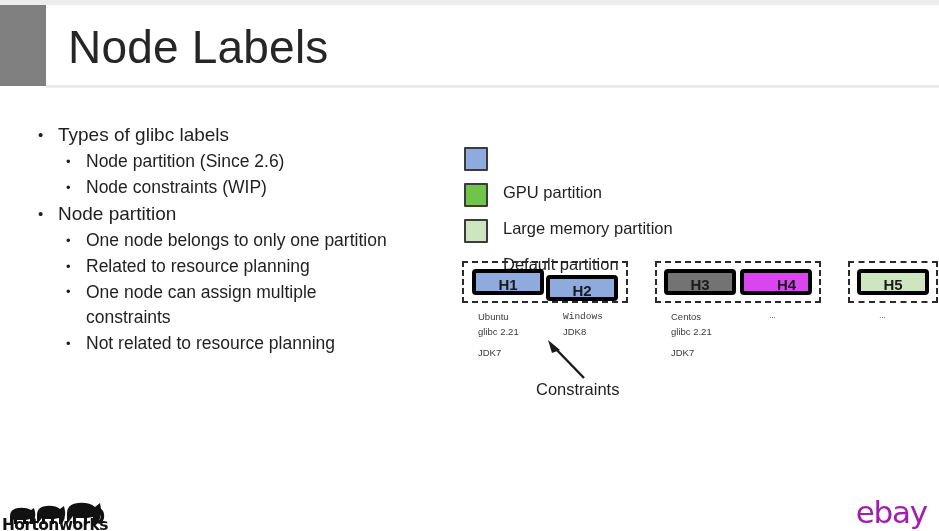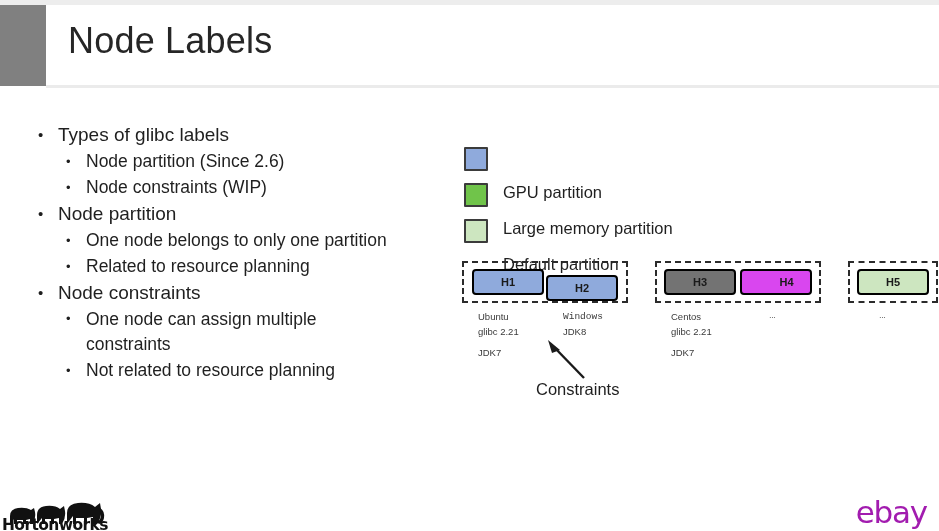--- a/index.html
+++ b/index.html
@@ -32,21 +32,21 @@
   }
   .header-rule {
     position: absolute;
     left: 46px; top: 85px;
     width: 893px; height: 3px;
     background: #ebebeb;
   }
   .slide-title {
     position: absolute;
     left: 68px; top: 20px;
-    font-size: 36px;
+    font-size: 46px;
     font-weight: 400;
     letter-spacing: 0.2px;
     color: #262626;
     white-space: nowrap;
   }
 
   
   .bullets {
     position: absolute;
     left: 30px; top: 122px;
@@ -110,25 +110,25 @@
     position: absolute;
     border: 2px dashed #2b2b2b;
     box-sizing: border-box;
     height: 42px;
     top: 261px;
   }
   .node-box {
     position: absolute;
     top: 269px;
     width: 72px; height: 26px;
-    border: 2px solid #000000;
+    border: 4px solid #000000;
     border-radius: 4px;
     box-sizing: border-box;
     text-align: center;
-    font-size: 11px;
+    font-size: 15px;
     font-weight: 700;
     line-height: 23px;
     color: #1a1a1a;
   }
   .node-detail {
     position: absolute;
     font-size: 9.5px;
     color: #3a3a3a;
     line-height: 15px;
     white-space: nowrap;
@@ -188,21 +188,20 @@
 <div class="header-rule"></div>
 <div class="slide-title">Node Labels</div>
 
 <div class="bullets">
   <div class="b1">Types of glibc labels</div>
   <div class="b2">Node partition (Since 2.6)</div>
   <div class="b2">Node constraints (WIP)</div>
   <div class="b1">Node partition</div>
   <div class="b2">One node belongs to only one partition</div>
   <div class="b2">Related to resource planning</div>
-  <div class="b1">Node constraints</div>
   <div class="b2 wrap">One node can assign multiple</div>
   <div class="b2 cont">constraints</div>
   <div class="b2">Not related to resource planning</div>
 </div>
 
 <div class="legend">
   <div class="legend-row">
     <span class="legend-swatch" style="background:#8FAADC"></span>
     <span class="legend-label">GPU partition</span>
   </div>

